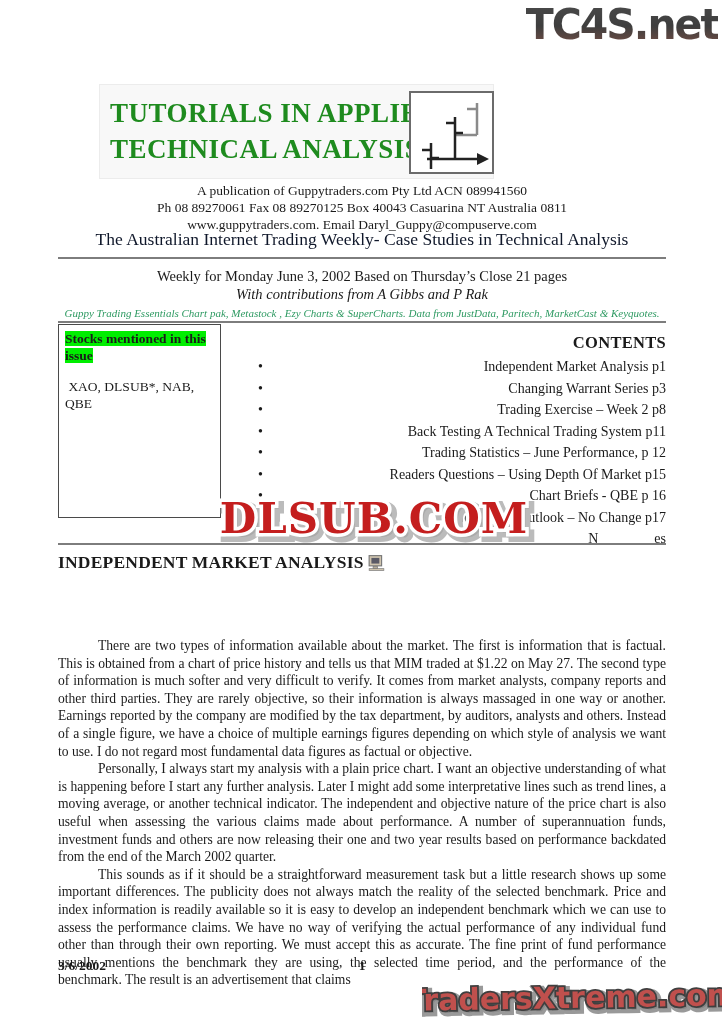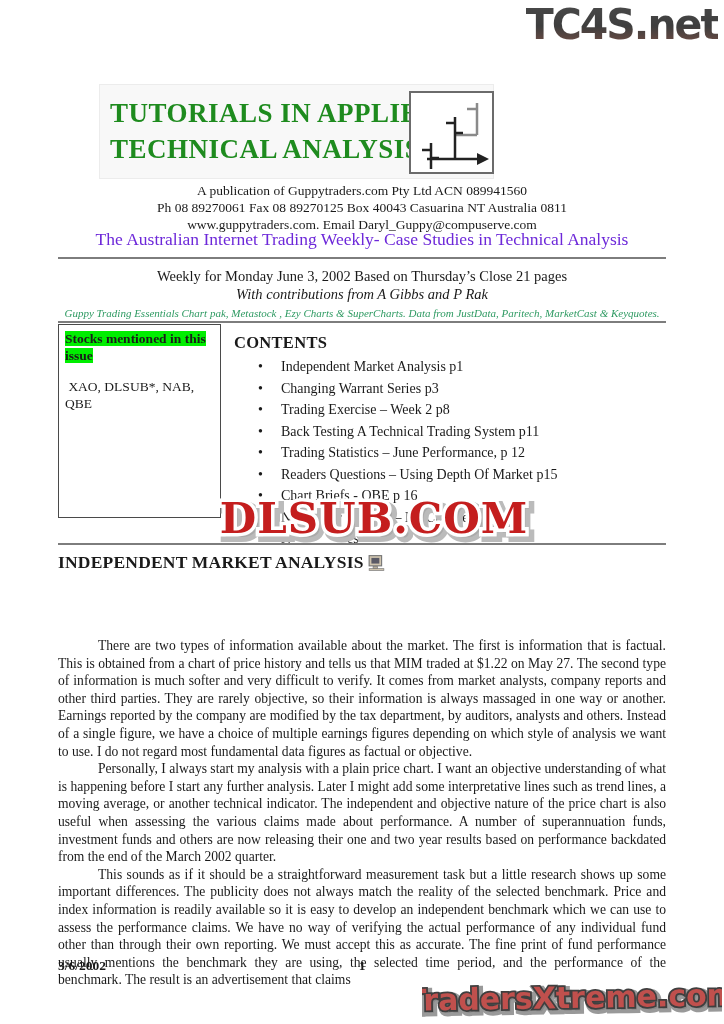--- a/index.html
+++ b/index.html
@@ -34,41 +34,41 @@
     color:#1e8b1e; letter-spacing:0.5px; white-space:nowrap;
   }
   .logo-box {
     position:absolute; left:409px; top:91px; width:85px; height:83px;
     background:#ffffff; border:2px solid #6b6b6b;
   }
   .pub-block { position:absolute; left:58px; top:182px; width:608px; text-align:center; }
   .pub-line { font-size:13.5px; line-height:17px; }
   .subtitle {
     position:absolute; left:0; top:229px; width:724px; text-align:center;
-    font-size:17.5px; color:#6d28d9;
+    font-size:17.5px; color:#0f172a;
   }
   .hr { position:absolute; left:58px; width:608px; border-top:2px solid #7d7d7d; }
   .hr1 { top:257px; } .hr2 { top:321px; } .hr3 { top:543px; }
 
   
   .issue-block { position:absolute; left:40px; top:267px; width:644px; text-align:center; }
   .weekly-line { font-size:14.5px; line-height:18px; }
   .contrib-line { font-size:14.5px; font-style:italic; line-height:18px; }
   .tools-line { font-size:11px; font-style:italic; color:#2e9a62; line-height:16px; margin-top:2px; }
 
   
   .stocks-box {
     position:absolute; left:58px; top:324px; width:163px; height:194px;
     border:1px solid #4a4a4a; padding:5px 6px; font-size:13.5px; line-height:17px;
   }
   .stocks-heading { font-weight:bold; }
   .stocks-heading .hl { background:#00ee00; }
   .stocks-list { margin-top:14px; white-space:pre-wrap; }
   .stocks-note { color:#e8701a; margin-top:1px; }
-  .contents { position:absolute; left:234px; top:333px; width:432px; }
+  .contents { position:absolute; left:234px; top:333px; width:432px;text-align:right; }
   .contents-heading { font-weight:bold; font-size:16.5px; letter-spacing:0.3px; }
   .contents ul { list-style:none; margin-top:3px; }
   .contents li {
     font-size:14px; line-height:21.5px; padding-left:47px; position:relative;
   }
   .contents li .bullet {
     position:absolute; left:24px; top:0; font-size:14px;
   }
   .contents li.obscured span.frag { white-space:pre; }
 

